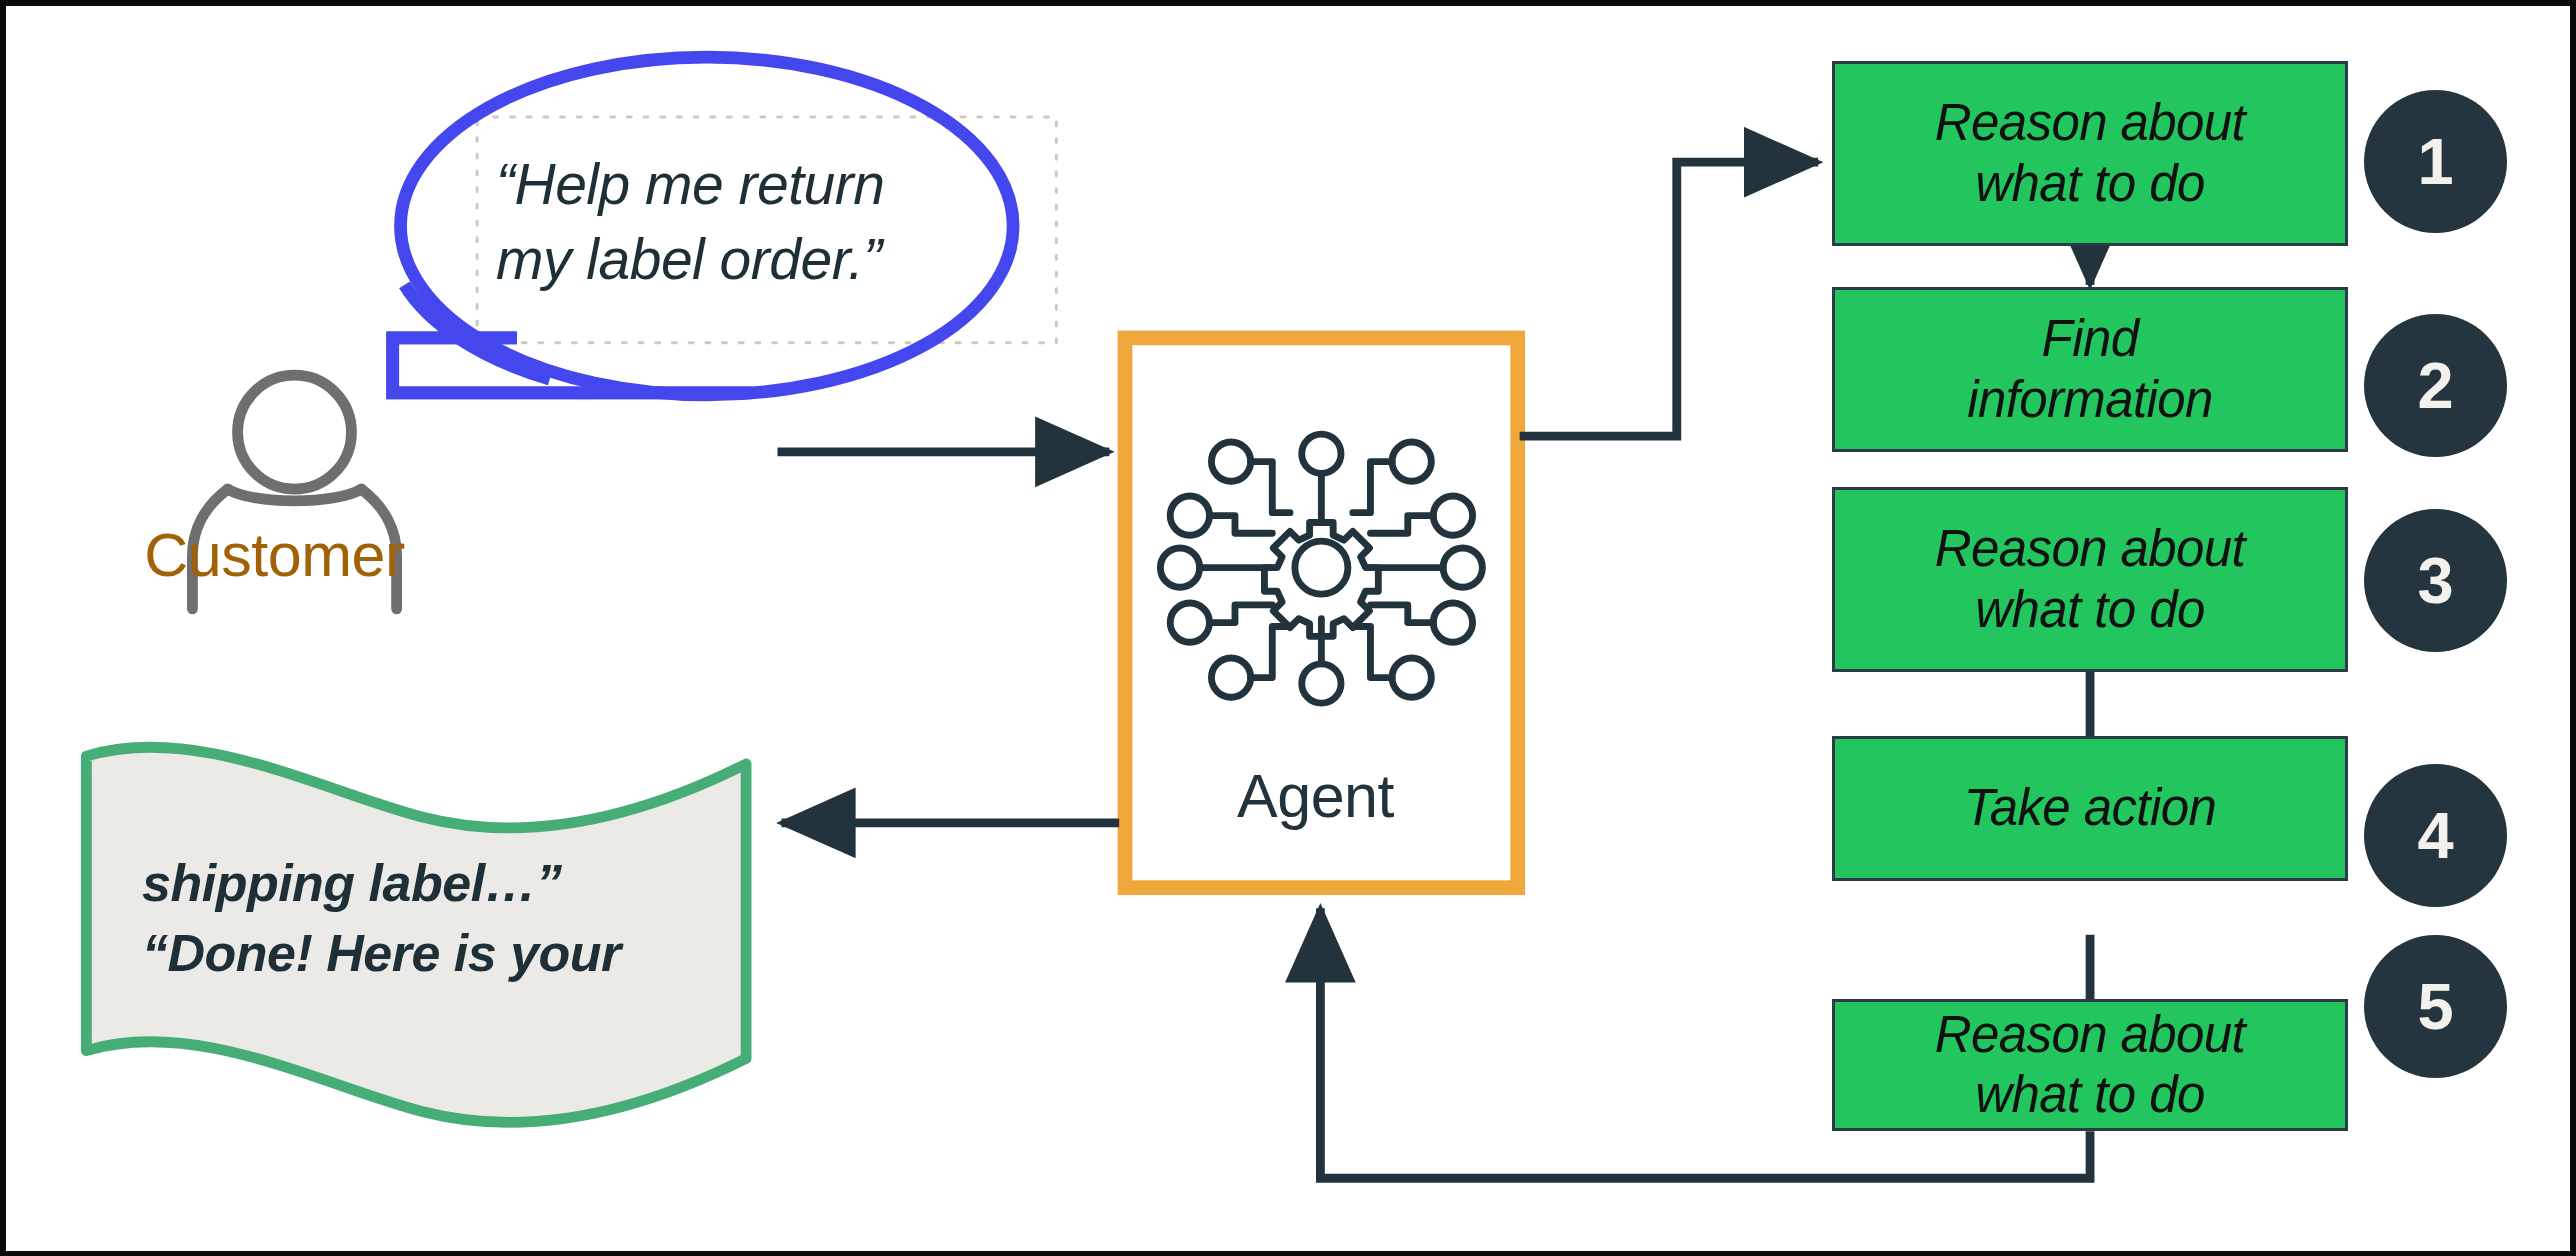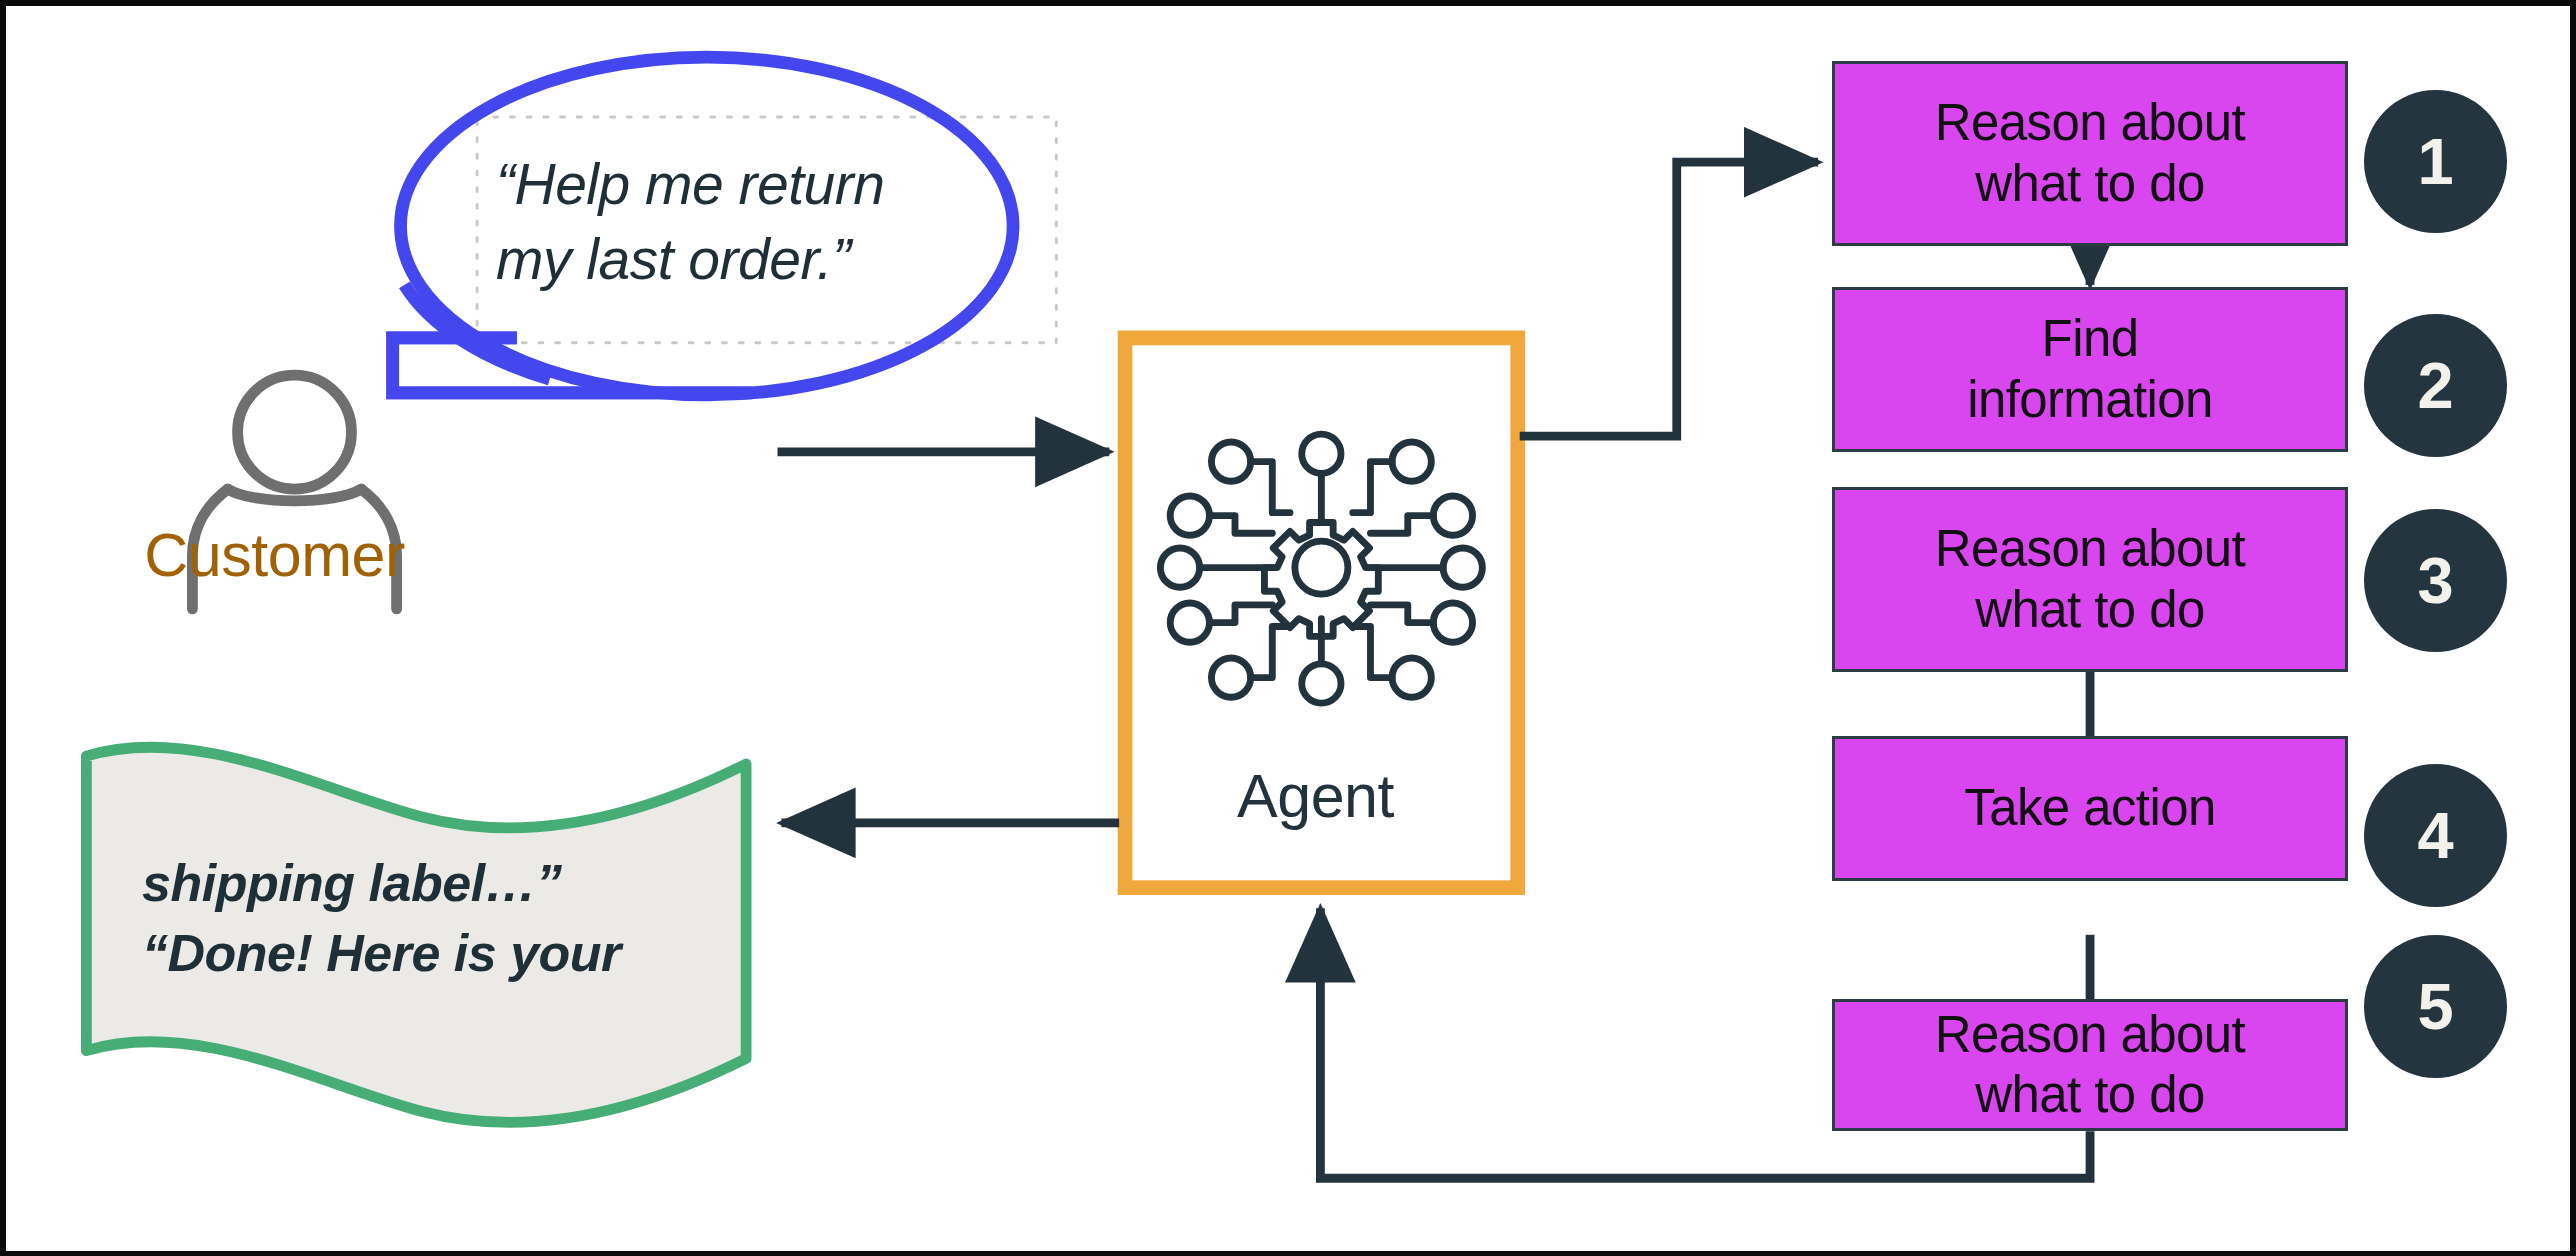--- a/index.html
+++ b/index.html
@@ -79,27 +79,28 @@
     font-size: 52px;
     line-height: 1.34;
     color: #1e2f38;
     letter-spacing: -0.5px;
   }
   
   .step-box {
     position: absolute;
     left: 1832px;
     width: 516px;
-    background: #d946ef;
+    background: #22c55e;
     border: 3.9px solid #2b3c44;
     box-sizing: border-box;
     display: flex;
     align-items: center;
     justify-content: center;
     text-align: center;
+    font-style: italic;
   }
   .step-box-label {
     font-size: 51px;
     line-height: 1.18;
     color: #111111;
     letter-spacing: -0.6px;
     padding: 0 9.8px;
   }
   
   .step-badge {
@@ -237,21 +238,21 @@
 
     <line x1="2129" y1="952" x2="2129" y2="1018" stroke="#22333d" stroke-width="9"></line>
 
     <path d="M 2129 1152 L 2129 1200 L 1345 1200 L 1345 925" fill="none" stroke="#22333d" stroke-width="9" marker-end="url(#arrowDark)"></path>
 
     <line x1="1140" y1="838" x2="796" y2="838" stroke="#22333d" stroke-width="9" marker-end="url(#arrowDark)"></line>
   </svg>
 
   <div class="bubble-text">
     <div>“Help me return</div>
-    <div>my last order.”</div>
+    <div>my label order.”</div>
   </div>
 
   <div class="customer-label">Customer</div>
 
   <div class="agent-label">Agent</div>
 
   <div class="banner-text">
     <div>shipping label…”</div>
     <div>“Done! Here is your</div>
   </div>

